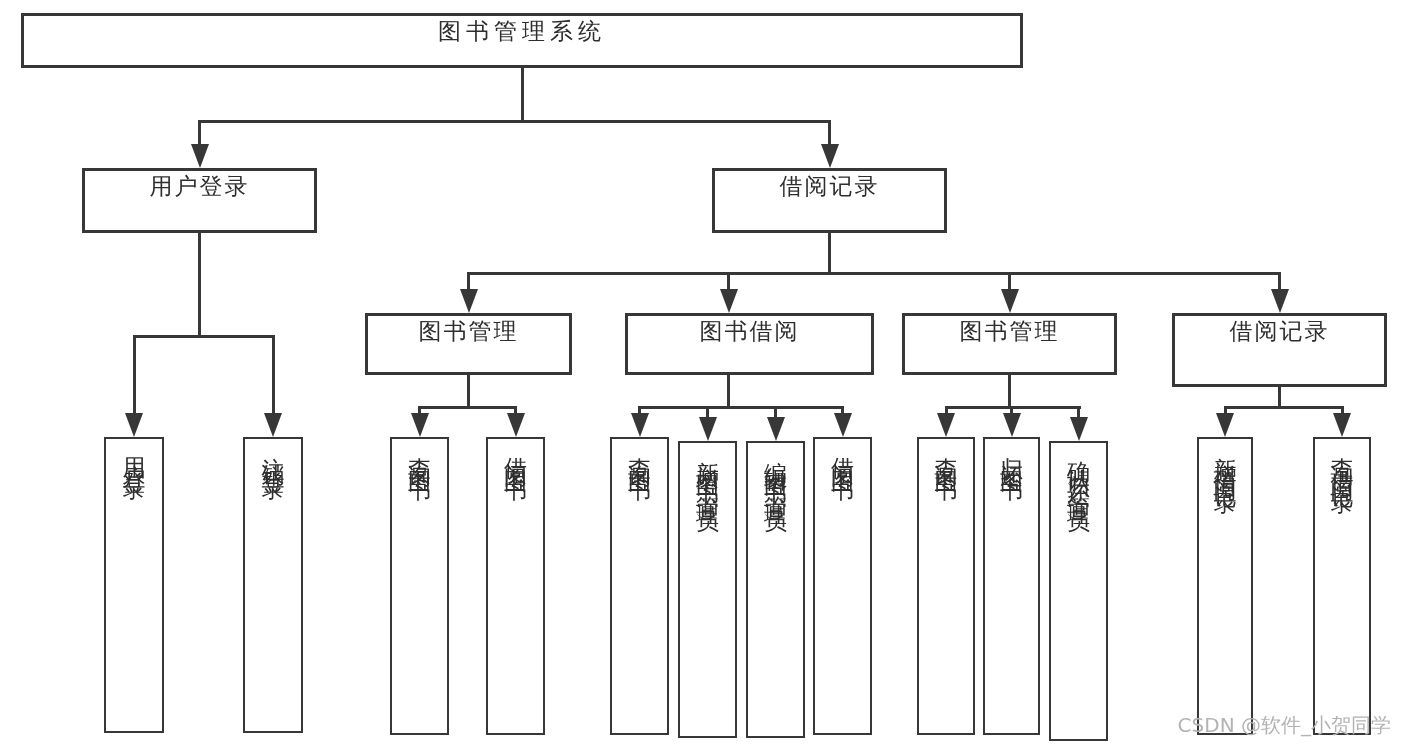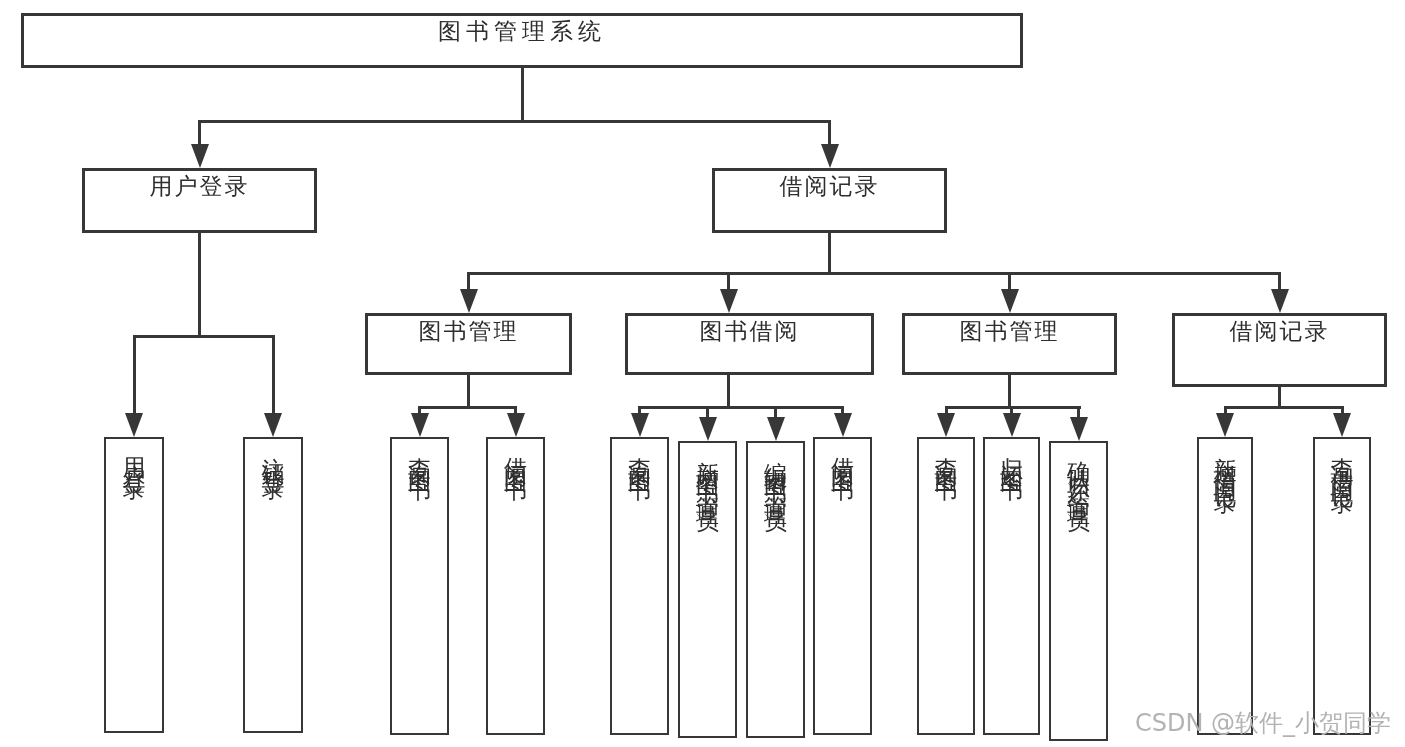--- a/index.html
+++ b/index.html
@@ -35,21 +35,21 @@
   .arrowhead {
     position:absolute; width:0; height:0;
     border-left:9px solid transparent;
     border-right:9px solid transparent;
     border-top:24px solid var(--line,#373737);
   }
   .watermark {
     position:absolute;
     right:14px; bottom:8px;
     color:var(--wm,#b3b3b3);
-    font-size:24px;
+    font-size:20px;
     z-index:5;
     white-space:nowrap;
   }
 </style>
 </head>
 <body>
 
 <div class="stage">
   <div id="connector-layer">
       <div class="cline" style="left: 521px; top: 68px; width: 3px; height: 53px;"></div>

